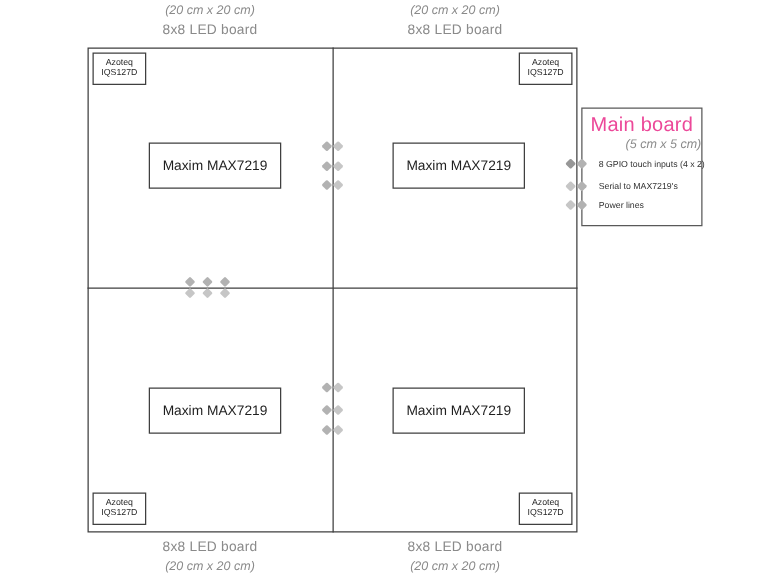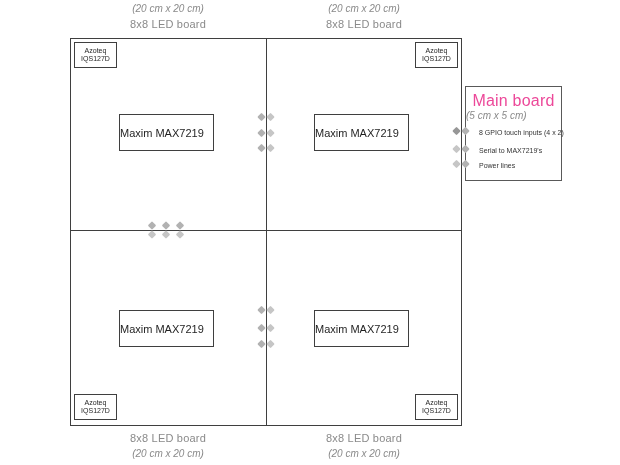--- a/index.html
+++ b/index.html
@@ -11,38 +11,38 @@
   .board-outline { position:absolute; left:70px; top:38px; width:392px; height:388px; border:1px solid #3f3f3f; }
   .divider-v { position:absolute; left:266px; top:38px; width:1px; height:388px; background:#3f3f3f; }
   .divider-h { position:absolute; left:70px; top:230px; width:392px; height:1px; background:#3f3f3f; }
 
   
   .title-block { position:absolute; width:200px; text-align:center; color:#8a8a8a; }
   .title-dims { font-size:10px; font-style:italic; line-height:13px; color:#8a8a8a; }
   .title-main { font-size:11px; line-height:18px; color:#8a8a8a; letter-spacing:0.2px; }
 
   
-  .maxim-box { position:absolute; width:95px; height:37px; border:1px solid #3f3f3f; background:#ffffff;
-               display:flex; align-items:center; font-size:11px; color:#1f1f1f; }
+  .maxim-box { position:absolute; width:106px; height:37px; border:1px solid #3f3f3f; background:#ffffff;
+               display:flex; align-items:center; justify-content:center; font-size:11px; color:#1f1f1f; }
   .azoteq-box { position:absolute; width:43px; height:26px; border:1px solid #3f3f3f; background:#ffffff;
                 display:flex; flex-direction:column; align-items:center; justify-content:center;
                 font-size:7px; line-height:8px; color:#1f1f1f; text-align:center; }
 
   
   .marker { position:absolute; display:flex; align-items:center; justify-content:center; gap:3px;
             transform:translate(-50%,-50%); }
   .marker.stack { flex-direction:column; }
   .marker .d { width:6px; height:6px; background:#b2b2b2; transform:rotate(45deg); border-radius:1px; flex:0 0 auto; }
   .marker .d.dark { background:#979797; }
   .marker .d.lite { background:#c6c6c6; }
 
   
   .main-board { position:absolute; left:465px; top:86px; width:97px; height:95px; border:1px solid #595959; background:#ffffff; }
   .mb-title { margin-top:5px; text-align:center; font-size:16px; line-height:18px; color:#ec4899; letter-spacing:0.2px; }
-  .mb-dims { text-align:left; font-size:10px; font-style:italic; color:#8a8a8a; line-height:12px; }
+  .mb-dims { text-align:right; font-size:10px; font-style:italic; color:#8a8a8a; line-height:12px; }
   .mb-legend-label { position:absolute; left:13px; font-size:7px; color:#333333; white-space:nowrap; transform:translateY(-50%); }
 </style>
 </head>
 <body>
 
 <div class="canvas">
 
   <div class="title-block" style="left:68px; top:2px;">
     <div class="title-dims">(20 cm x 20 cm)</div>
     <div class="title-main">8x8 LED board</div>

